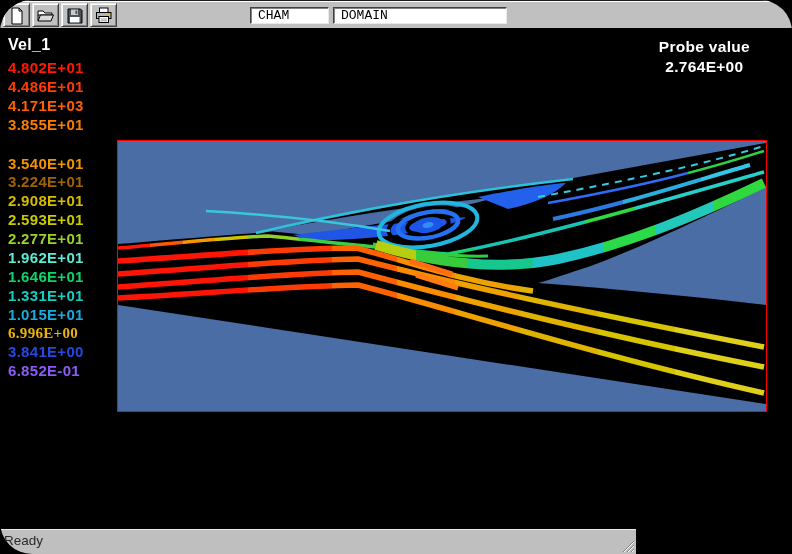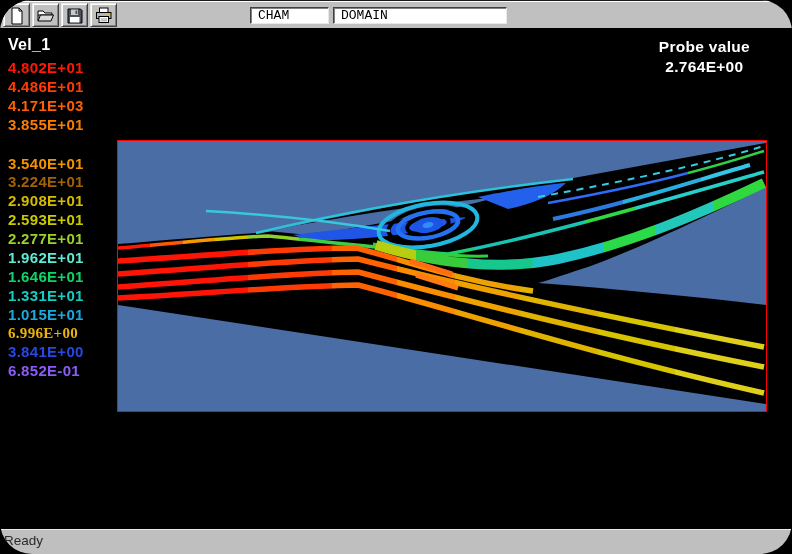--- a/index.html
+++ b/index.html
@@ -28,21 +28,21 @@
   .legend-row{height:18.9px;font-size:15px;font-weight:700;letter-spacing:.3px;white-space:nowrap;}
 
   .probe{position:absolute;right:42px;top:9px;color:#fff;text-align:center;
          font-size:15.5px;font-weight:700;line-height:20px;letter-spacing:.3px;}
 
   .plot-frame{position:absolute;left:117px;top:112px;width:648px;height:270px;
               border:1px solid #ff0000;cursor:crosshair;}
   .plot-frame svg{display:block;}
 
   
-  .statusbar{position:absolute;left:0;bottom:0;width:792px;height:25px;background:#bfbfbf;
+  .statusbar{position:absolute;left:0;bottom:0;width:636px;height:25px;background:#bfbfbf;
              border-top:1px solid #e9e9e9;box-sizing:border-box;}
   .status-text{position:absolute;left:4px;top:3px;font-size:13.5px;color:#2a2a2a;}
   .grip{position:absolute;right:1px;bottom:1px;width:14px;height:14px;cursor:nwse-resize;}
 </style>
 </head>
 <body>
 
 <div class="app">
 
   <div class="toolbar">

